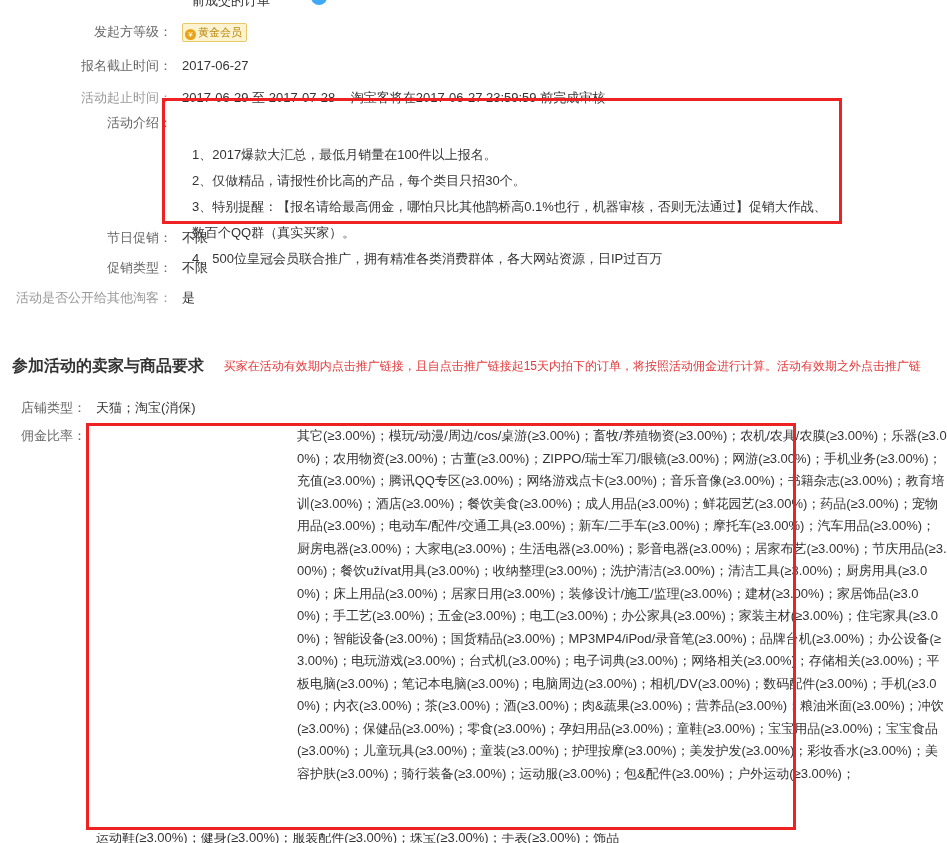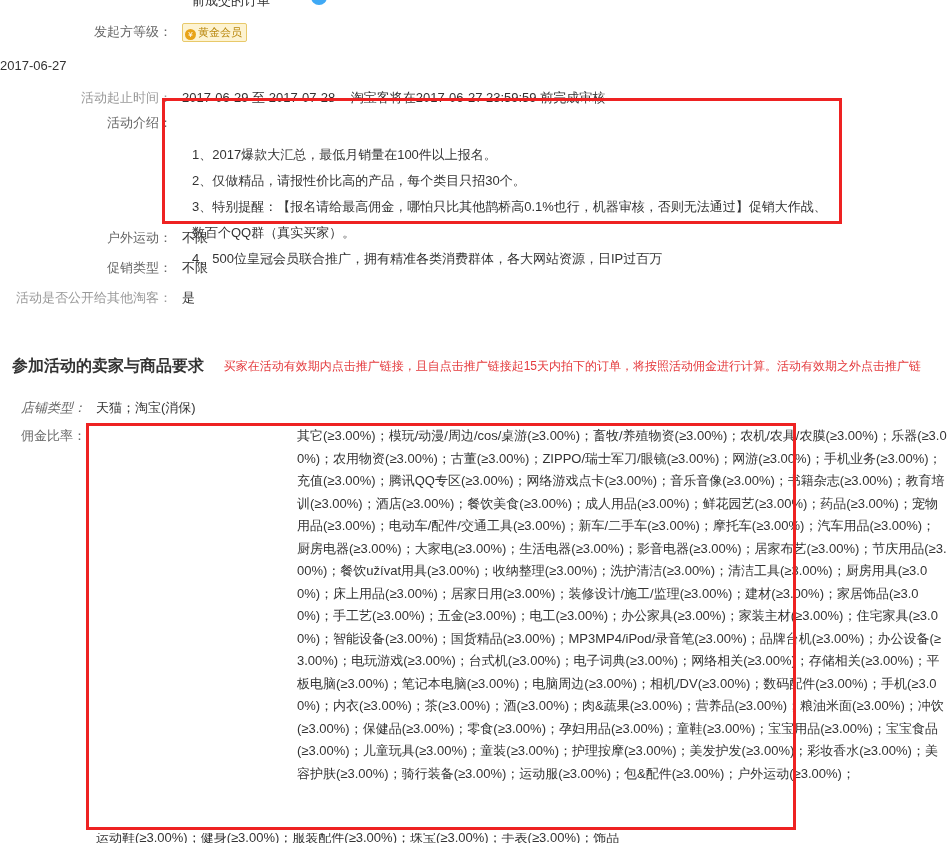--- a/index.html
+++ b/index.html
@@ -159,21 +159,21 @@
     max-width: 700px;
   }
 
   
   .shoptype {
     position: absolute;
     left: 0;
     top: 398px;
     width: 947px;
   }
-  .shoptype .lbl { width: 96px; min-width: 96px; font-style: italic; }
+  .shoptype .lbl { width: 96px; min-width: 96px; }
 
   
   .rate {
     position: absolute;
     left: 0;
     top: 425px;
     width: 947px;
   }
   .rate .lbl {
     width: 96px;
@@ -220,20 +220,21 @@
   </div>
 
   <div class="row" style="margin-top:10px;">
     <div class="lbl">发起方等级：</div>
     <div class="val">
       <span class="badge"><span class="coin">¥</span><span>黄金会员</span></span>
     </div>
   </div>
 
   <div class="row" style="margin-top:14px;">
+    <div class="lbl">报名截止时间：</div>
     <div class="val">2017-06-27</div>
   </div>
 
   <div class="row muted" style="margin-top:12px;">
     <div class="lbl">活动起止时间：</div>
     <div class="val">
       <span>2017-06-29 至 2017-07-28</span>
       <span style="margin-left:12px;">淘宝客将在2017-06-27 23:59:59 前完成审核</span>
     </div>
   </div>
@@ -244,21 +245,21 @@
       <div>1、2017爆款大汇总，最低月销量在100件以上报名。</div>
       <div>2、仅做精品，请报性价比高的产品，每个类目只招30个。</div>
       <div>3、特别提醒：【报名请给最高佣金，哪怕只比其他鹊桥高0.1%也行，机器审核，否则无法通过】促销大作战、数百个QQ群（真实买家）。</div>
       <div>4、500位皇冠会员联合推广，拥有精准各类消费群体，各大网站资源，日IP过百万</div>
     </div>
   </div>
 
   <div class="redbox" id="intro-box"></div>
 
   <div class="row" style="position:absolute; left:0; top:228px; width:947px;">
-    <div class="lbl">户外运动：</div>
+    <div class="lbl">节日促销：</div>
     <div class="val">不限</div>
   </div>
 
   <div class="row" style="position:absolute; left:0; top:258px; width:947px;">
     <div class="lbl">促销类型：</div>
     <div class="val">不限</div>
   </div>
 
   <div class="row muted" style="position:absolute; left:0; top:288px; width:947px;">
     <div class="lbl">活动是否公开给其他淘客：</div>

